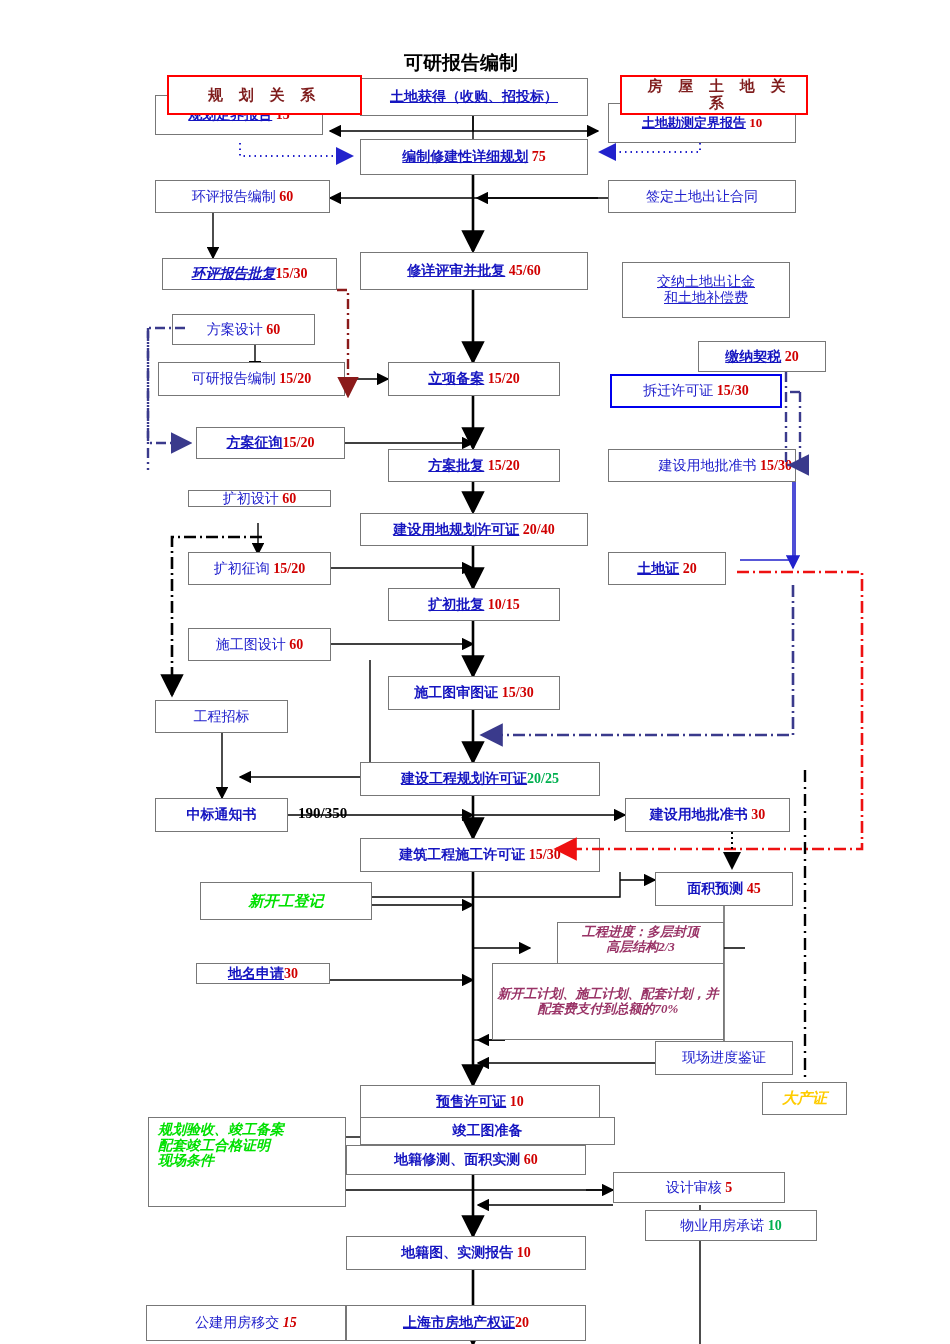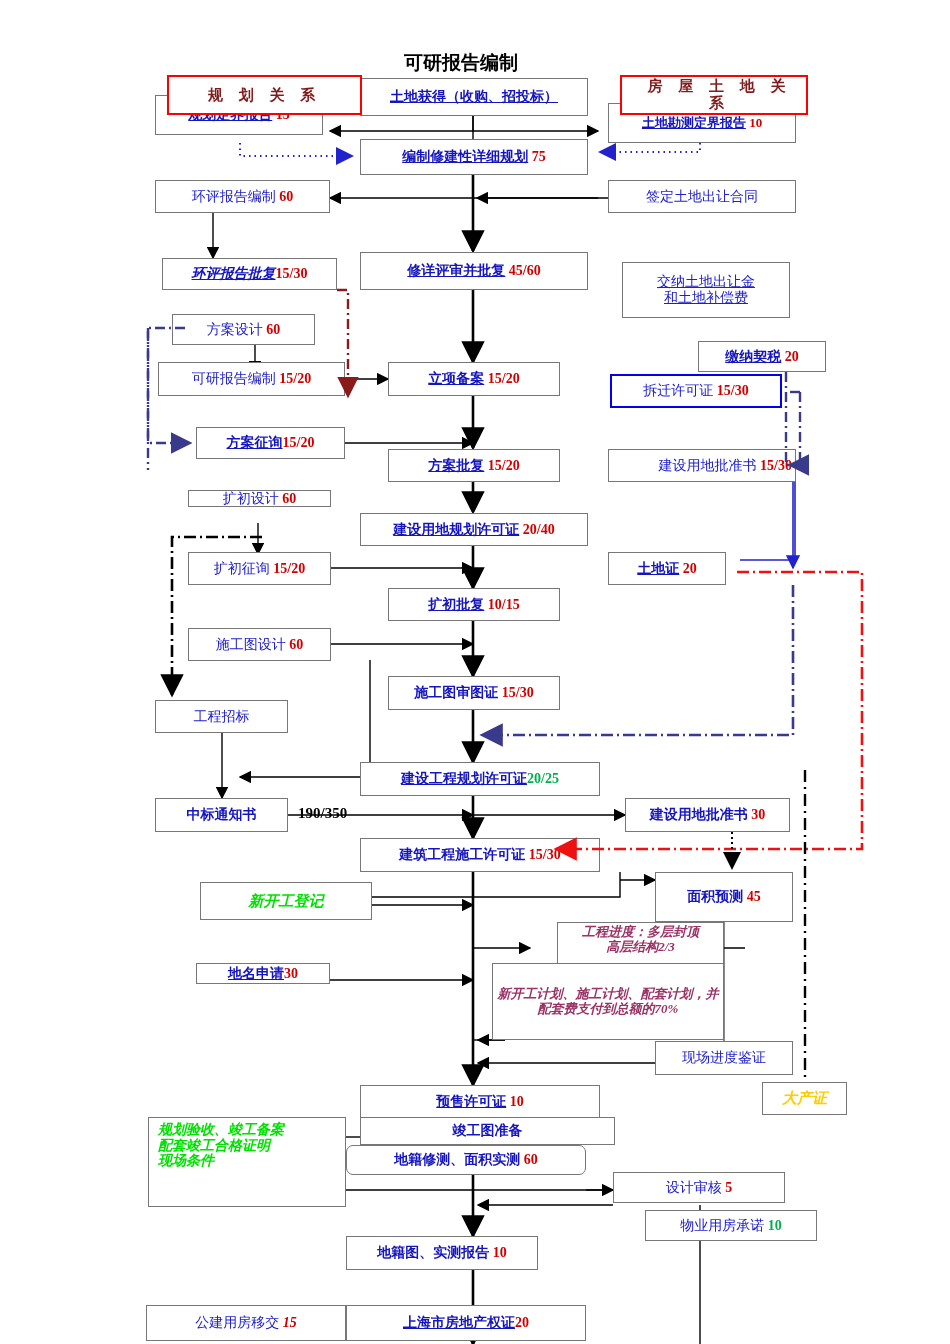--- a/index.html
+++ b/index.html
@@ -254,21 +254,21 @@
   </div>
 
   <div class="box" style="left:360px;top:838px;width:240px;height:34px;font-size:14px;">
     <span class="t"><span class="bluebold">建筑工程施工许可证</span> <span class="redno">15/30</span></span>
   </div>
 
   <div class="box" style="left:200px;top:882px;width:172px;height:38px;font-size:15px;">
     <span class="t"><span class="green">新开工登记</span></span>
   </div>
 
-  <div class="box" style="left:655px;top:872px;width:138px;height:50px;font-size:14px;">
+  <div class="box" style="left:655px;top:872px;width:138px;height:34px;font-size:14px;">
     <span class="t"><span class="bluebold">面积预测</span> <span class="redno">45</span></span>
   </div>
 
   <div class="box" style="left:557px;top:922px;width:167px;height:52px;font-size:13px;overflow:hidden;align-items:flex-start;padding-top:2px;">
     <span class="t"><span class="magenta" style="white-space:pre-line;">工程进度：多层封顶
 高层结构2/3</span></span>
   </div>
 
   <div class="box" style="left:196px;top:963px;width:134px;height:21px;font-size:14px;">
     <span class="t"><span class="bluebold ul">地名申请</span><span class="redno">30</span></span>
@@ -293,33 +293,33 @@
   <div class="box" style="left:360px;top:1117px;width:255px;height:28px;font-size:14px;">
     <span class="t"><span class="bluebold">竣工图准备</span></span>
   </div>
 
   <div class="box" style="left:148px;top:1117px;width:198px;height:90px;font-size:14px;align-items:flex-start;justify-content:flex-start;padding:4px 0 0 6px;">
     <span class="t" style="text-align:left;"><span class="green" style="white-space:pre-line;">规划验收、竣工备案
 配套竣工合格证明
 现场条件</span></span>
   </div>
 
-  <div class="box" style="left:346px;top:1145px;width:240px;height:30px;font-size:14px;border-radius:7px;">
+  <div class="box" style="left:346px;top:1145px;width:240px;height:30px;font-size:14px;">
     <span class="t"><span class="bluebold">地籍修测、面积实测</span> <span class="redno">60</span></span>
   </div>
 
   <div class="box" style="left:613px;top:1172px;width:172px;height:31px;font-size:14px;">
     <span class="t"><span class="blue">设计审核</span> <span class="redno">5</span></span>
   </div>
 
   <div class="box" style="left:645px;top:1210px;width:172px;height:31px;font-size:14px;">
     <span class="t"><span class="blue">物业用房承诺</span> <span class="greenno">10</span></span>
   </div>
 
-  <div class="box" style="left:346px;top:1236px;width:192px;height:34px;font-size:14px;">
+  <div class="box" style="left:346px;top:1236px;width:240px;height:34px;font-size:14px;">
     <span class="t"><span class="bluebold">地籍图、实测报告</span> <span class="redno">10</span></span>
   </div>
 
   <div class="box" style="left:146px;top:1305px;width:200px;height:36px;font-size:14px;">
     <span class="t"><span class="blue">公建用房移交</span> <span class="redno ital">15</span></span>
   </div>
 
   <div class="box" style="left:346px;top:1305px;width:240px;height:36px;font-size:14px;">
     <span class="t"><span class="bluebold ul">上海市房地产权证</span><span class="redno">20</span></span>
   </div>

